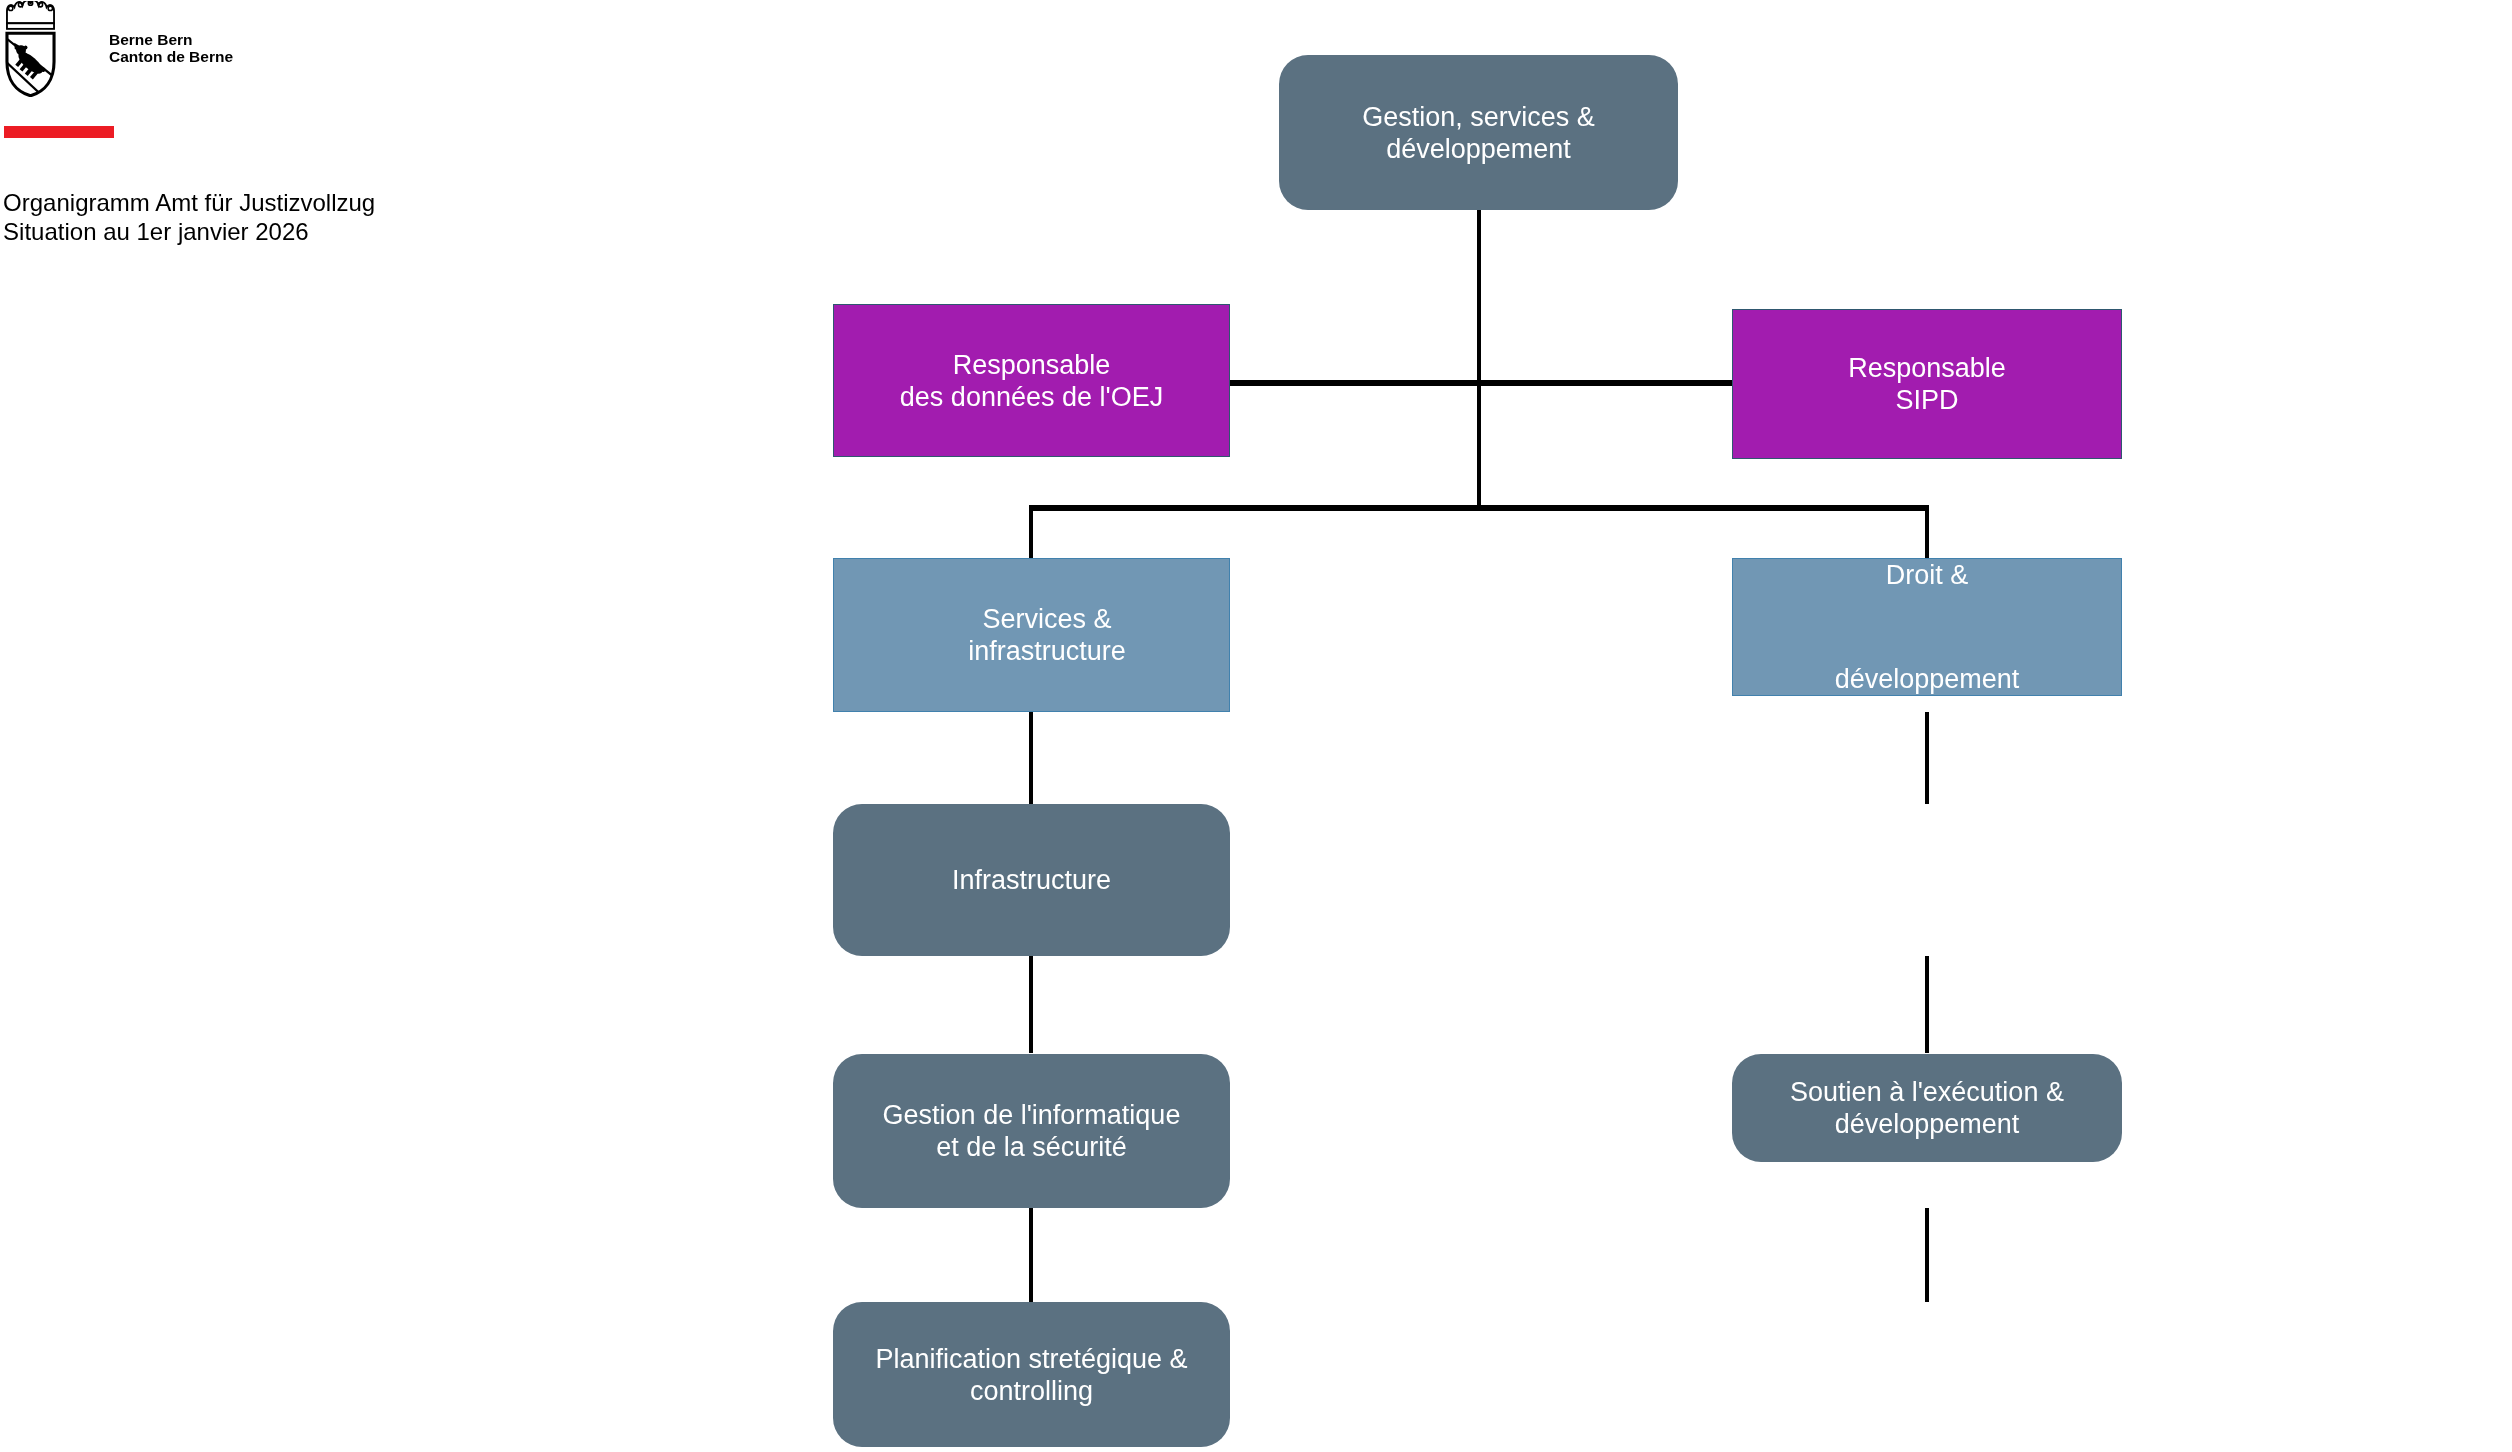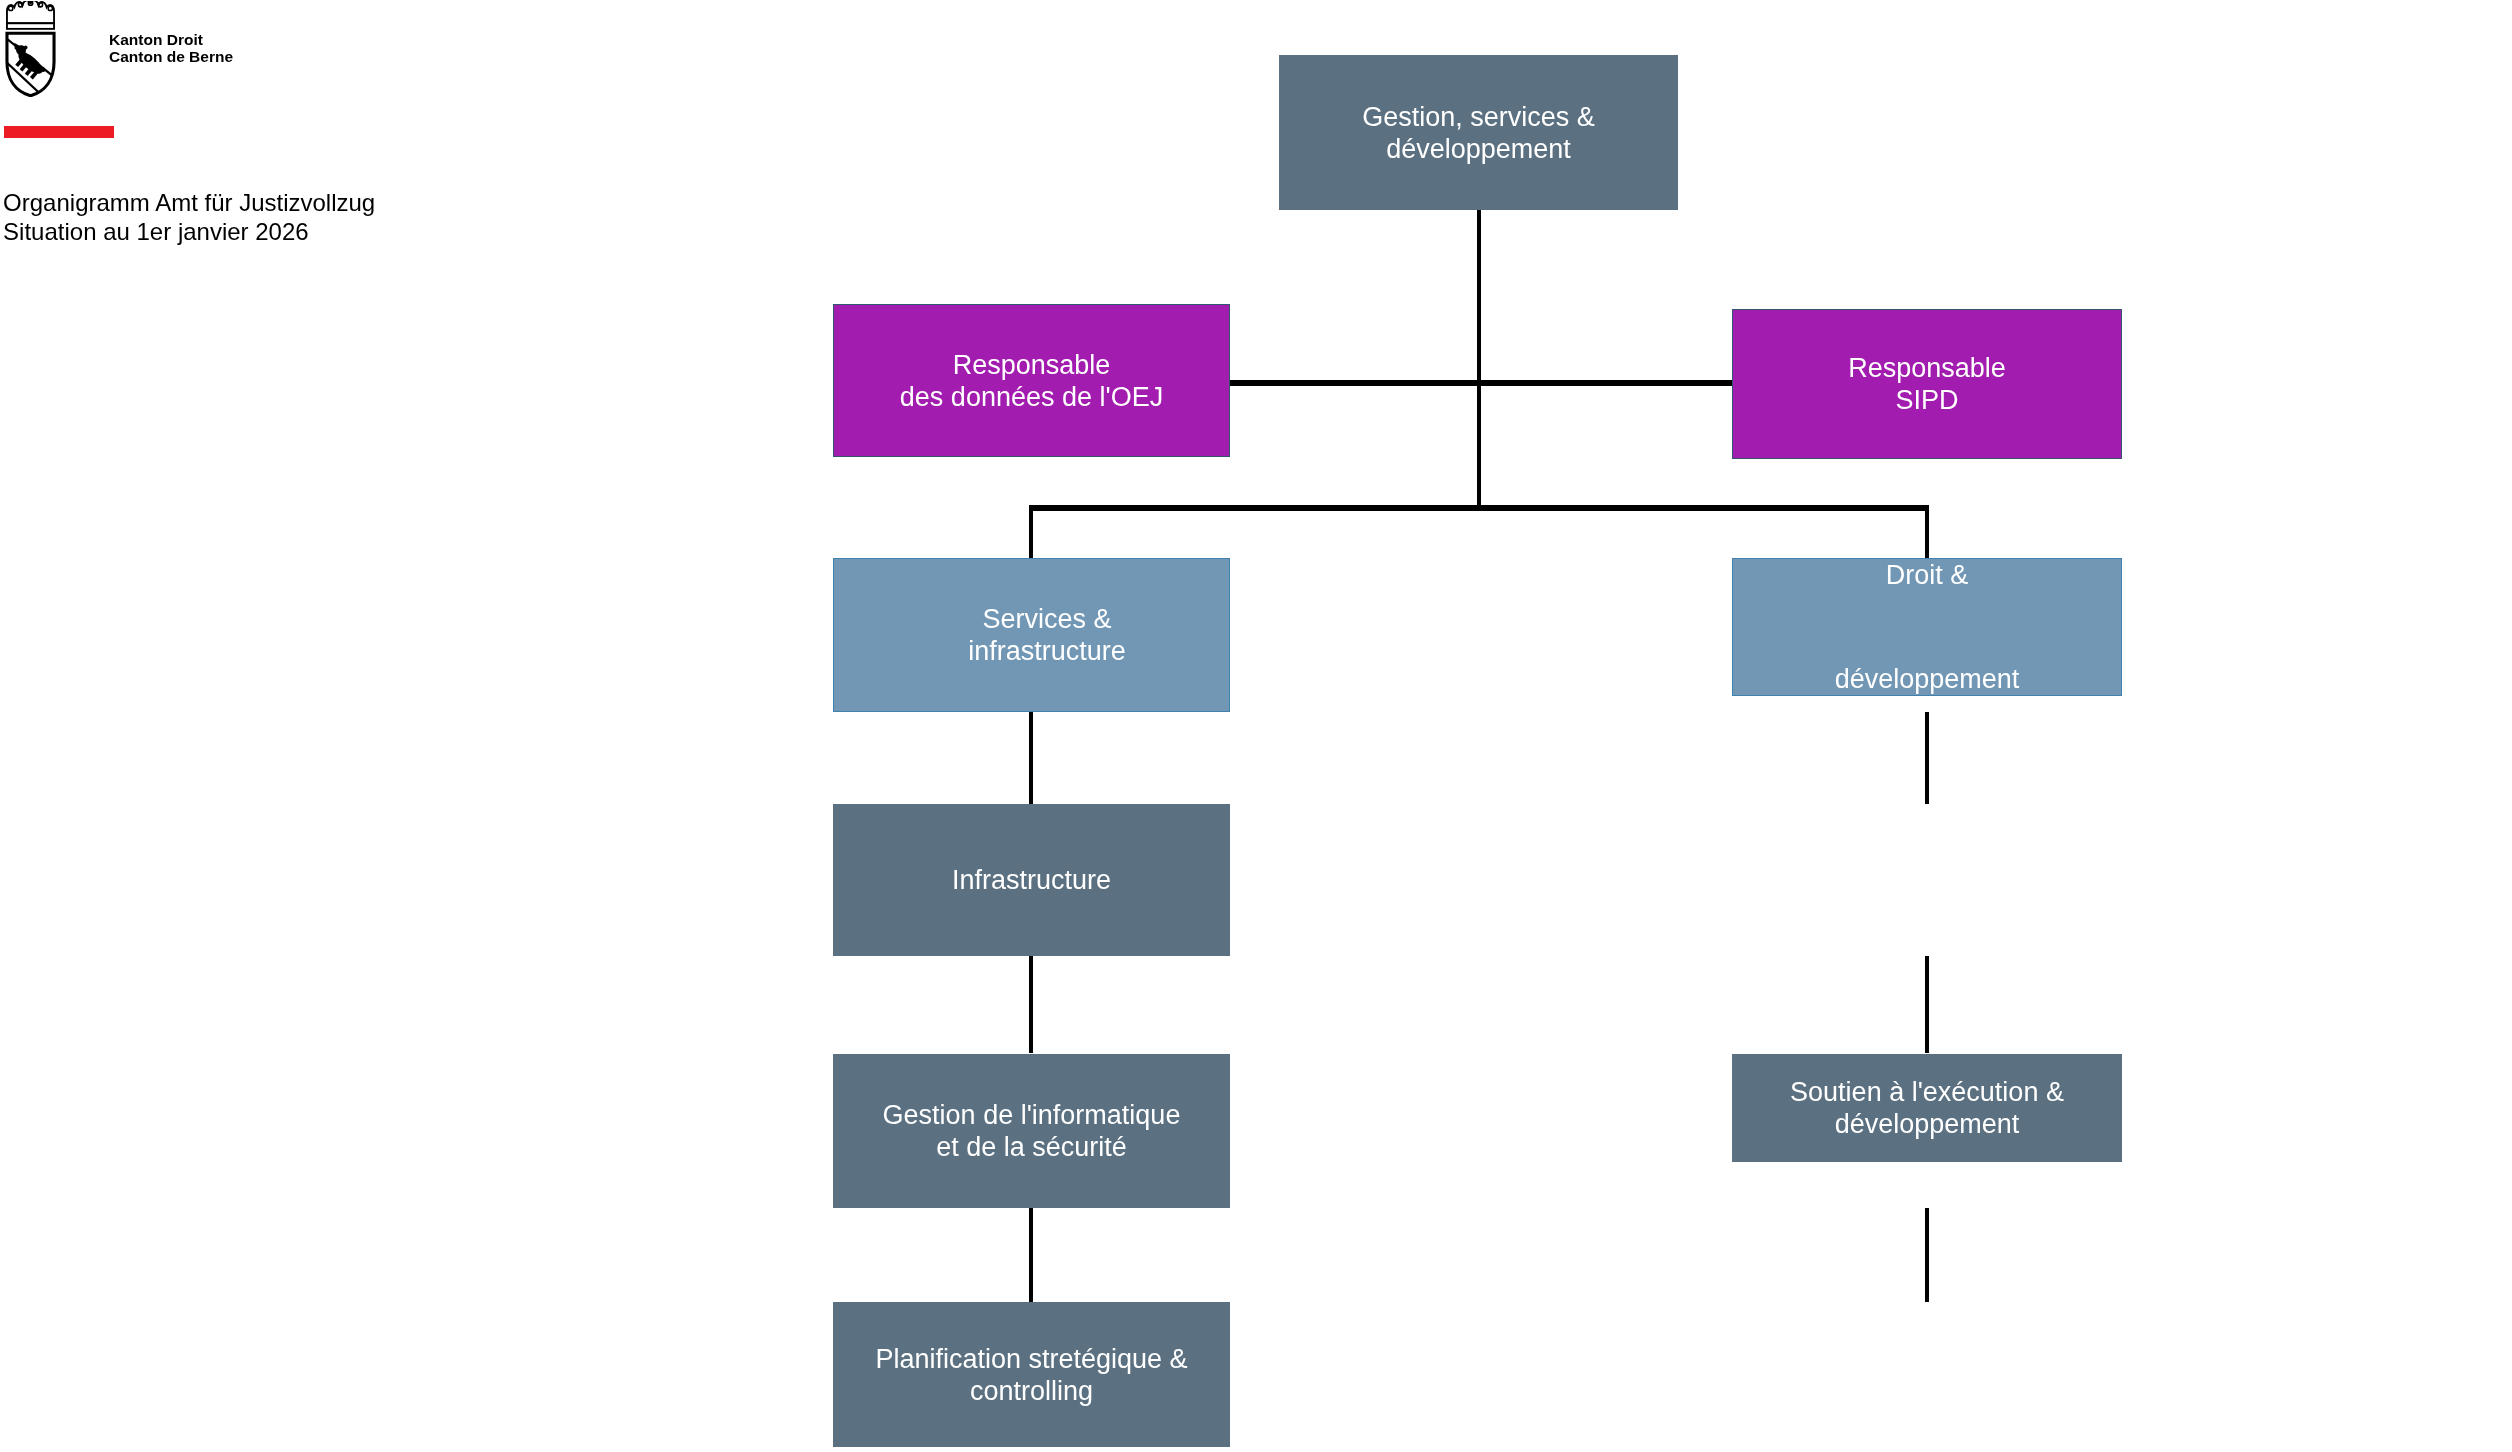--- a/index.html
+++ b/index.html
@@ -27,21 +27,21 @@
   #doc-title span{display:block;}
 
   
   .node{
     position:absolute;box-sizing:border-box;
     display:flex;flex-direction:column;justify-content:center;align-items:center;
     text-align:center;color:#ffffff;
     font-size:27px;line-height:32px;
   }
   .node span{display:block;}
-  .node--dark{background:#5b7181;}
+  .node--dark{background:#5b7181;border-radius:29px;}
   .node--medium{background:#7197b4;border:1.9px solid #4181ad;}
   .node--light{background:#a21caf;border:1.9px solid #2f576f;}
 
   #n-gestion{left:1279px;top:55px;width:399px;height:155px;}
   #n-resp-donnees{left:833px;top:304px;width:397px;height:153px;}
   #n-resp-sipd{left:1732px;top:309px;width:390px;height:150px;}
   #n-services-infra{left:833px;top:558px;width:397px;height:154px;padding-left:31px;}
   #n-droit-dev{left:1732px;top:558px;width:390px;height:138px;justify-content:space-between;}
   #n-infrastructure{left:833px;top:804px;width:397px;height:152px;}
   #n-service-juridique{left:1732px;top:804px;width:390px;height:152px;}
@@ -96,21 +96,21 @@
         <rect x="29" y="105" width="6" height="13"></rect>
         <rect x="39" y="107" width="6" height="12"></rect>
         <rect x="50" y="107" width="6" height="12"></rect>
         <rect x="60" y="105" width="6" height="13"></rect>
         <circle cx="69" cy="95" r="3.5"></circle>
       </g>
     </g>
   </svg>
 
   <div id="brand">
-    <span>Kanton Droit</span>
+    <span>Berne Bern</span>
     <span>Canton de Berne</span>
   </div>
 
   <div id="accent-bar"></div>
 
   <div id="doc-title">
     <span>Organigramm Amt für Justizvollzug</span>
     <span>Situation au 1er janvier 2026</span>
   </div>
 

